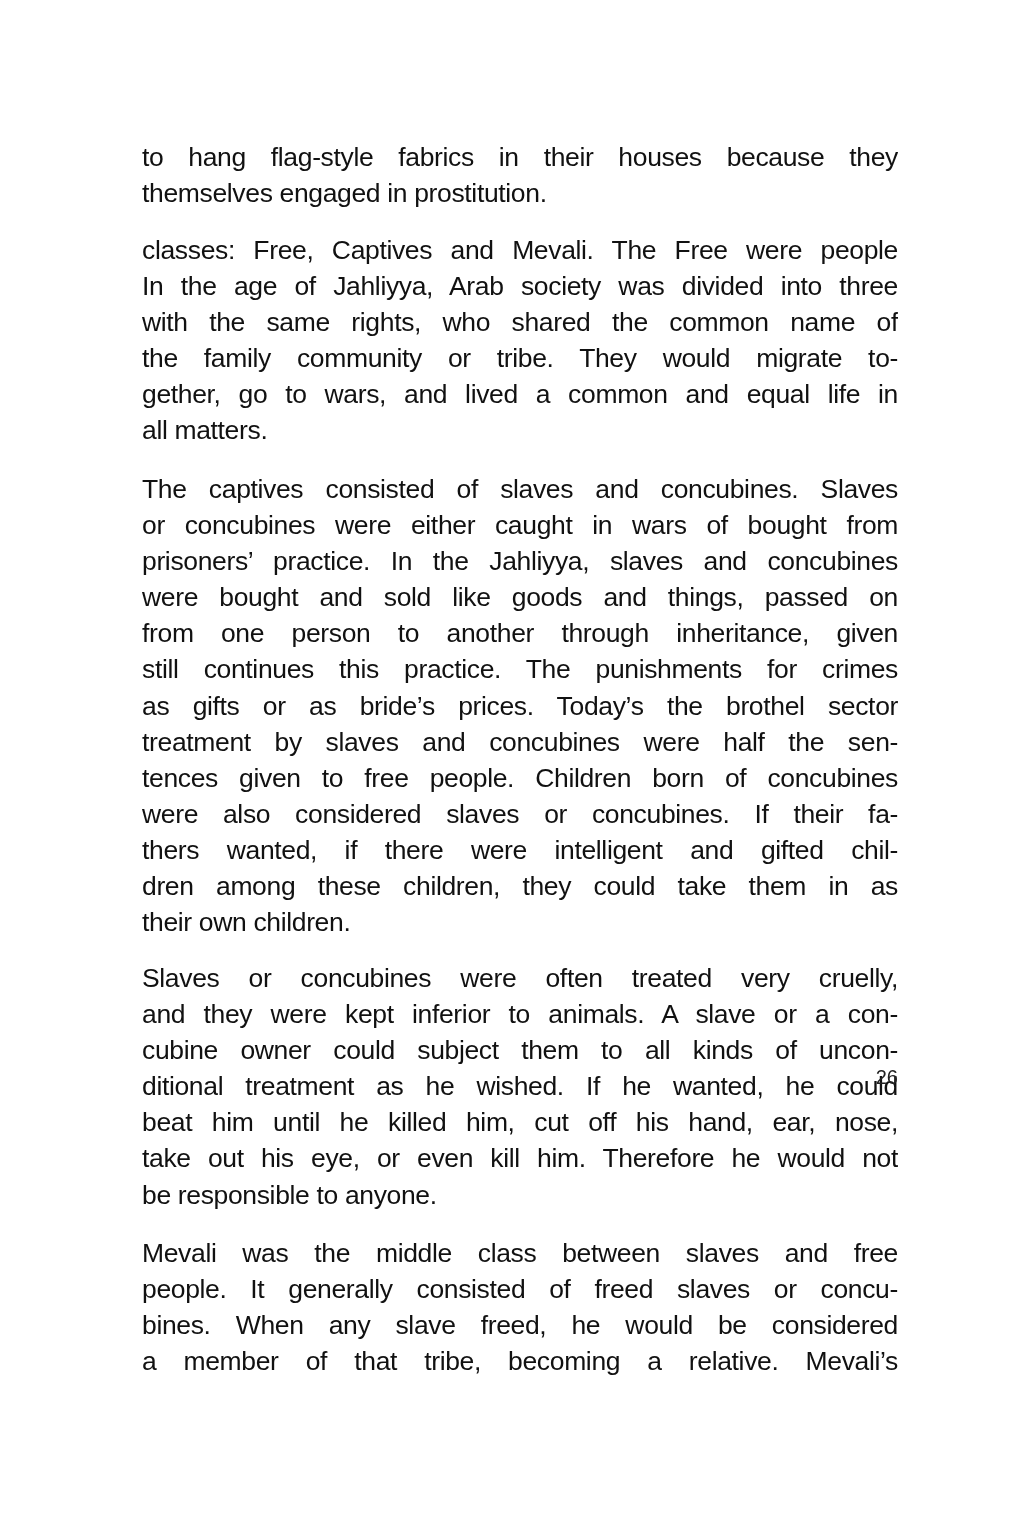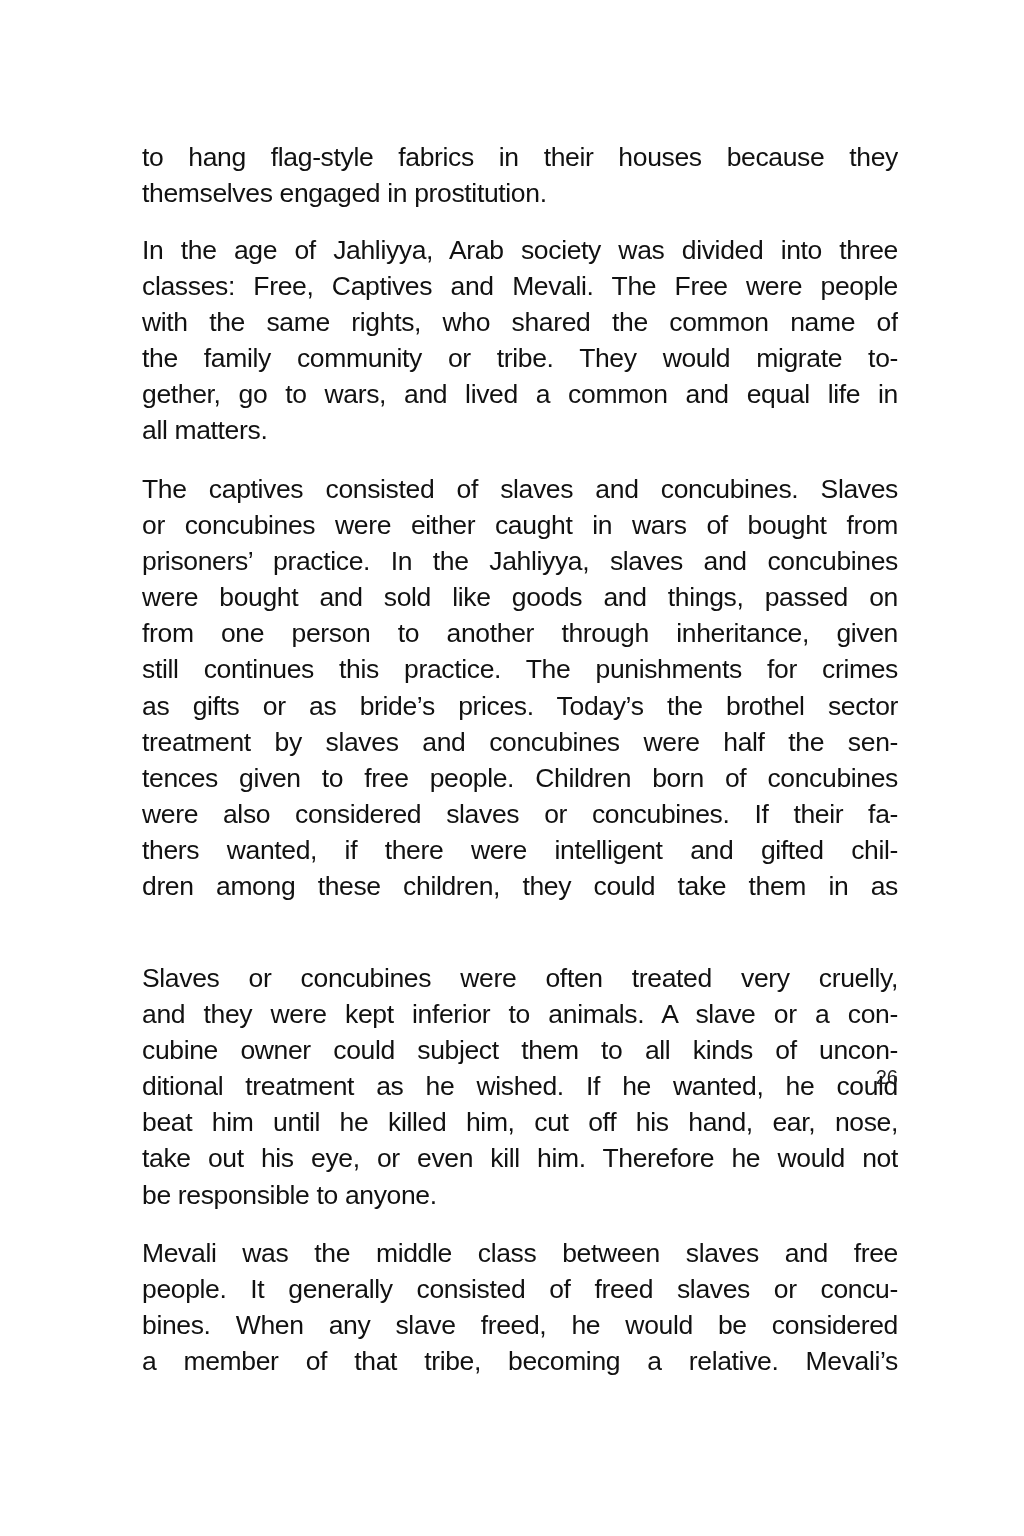--- a/index.html
+++ b/index.html
@@ -33,41 +33,42 @@
 <body>
 
 <div class="page">
 
   <div class="text-block" style="top:139px;">
     <div class="line" style="white-space: normal; overflow: hidden;">to hang flag-style fabrics in their houses because they</div>
     <div class="line last" style="white-space: normal; overflow: hidden;">themselves engaged in prostitution.</div>
   </div>
 
   <div class="text-block" style="top:232px;">
+    <div class="line" style="white-space: normal; overflow: hidden;">classes: Free, Captives and Mevali. The Free were people</div>
     <div class="line" style="white-space: normal; overflow: hidden;">In the age of Jahliyya, Arab society was divided into three</div>
-    <div class="line" style="white-space: normal; overflow: hidden;">classes: Free, Captives and Mevali. The Free were people</div>
     <div class="line" style="white-space: normal; overflow: hidden;">with the same rights, who shared the common name of</div>
     <div class="line" style="white-space: normal; overflow: hidden;">the family community or tribe. They would migrate to-</div>
     <div class="line" style="white-space: normal; overflow: hidden;">gether, go to wars, and lived a common and equal life in</div>
     <div class="line last" style="white-space: normal; overflow: hidden;">all matters.</div>
   </div>
 
   <div class="text-block" style="top:471px;">
     <div class="line" style="white-space: normal; overflow: hidden;">The captives consisted of slaves and concubines. Slaves</div>
     <div class="line" style="white-space: normal; overflow: hidden;">or concubines were either caught in wars of bought from</div>
     <div class="line" style="white-space: normal; overflow: hidden;">prisoners’ practice. In the Jahliyya, slaves and concubines</div>
     <div class="line" style="white-space: normal; overflow: hidden;">were bought and sold like goods and things, passed on</div>
     <div class="line" style="white-space: normal; overflow: hidden;">from one person to another through inheritance, given</div>
     <div class="line" style="white-space: normal; overflow: hidden;">still continues this practice. The punishments for crimes</div>
     <div class="line" style="white-space: normal; overflow: hidden;">as gifts or as bride’s prices. Today’s the brothel sector</div>
     <div class="line" style="white-space: normal; overflow: hidden;">treatment by slaves and concubines were half the sen-</div>
     <div class="line" style="white-space: normal; overflow: hidden;">tences given to free people. Children born of concubines</div>
     <div class="line" style="white-space: normal; overflow: hidden;">were also considered slaves or concubines. If their fa-</div>
     <div class="line" style="white-space: normal; overflow: hidden;">thers wanted, if there were intelligent and gifted chil-</div>
     <div class="line" style="white-space: normal; overflow: hidden;">dren among these children, they could take them in as</div>
+    <div class="line last" style="white-space: normal; overflow: hidden;">their own children.</div>
   </div>
 
   <div class="text-block" style="top:960px;">
     <div class="line" style="white-space: normal; overflow: hidden;">Slaves or concubines were often treated very cruelly,</div>
     <div class="line" style="white-space: normal; overflow: hidden;">and they were kept inferior to animals. A slave or a con-</div>
     <div class="line" style="white-space: normal; overflow: hidden;">cubine owner could subject them to all kinds of uncon-</div>
     <div class="line" style="white-space: normal; overflow: hidden;">ditional treatment as he wished. If he wanted, he could</div>
     <div class="line" style="white-space: normal; overflow: hidden;">beat him until he killed him, cut off his hand, ear, nose,</div>
     <div class="line" style="white-space: normal; overflow: hidden;">take out his eye, or even kill him. Therefore he would not</div>
     <div class="line last" style="white-space: normal; overflow: hidden;">be responsible to anyone.</div>

